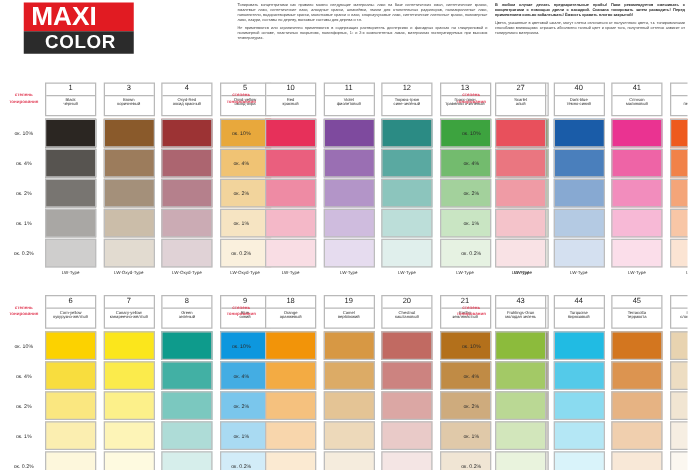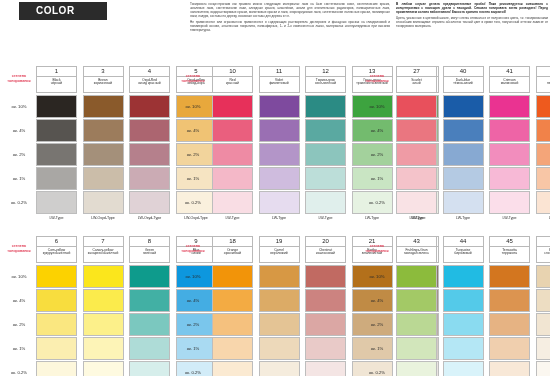--- a/index.html
+++ b/index.html
@@ -17,21 +17,21 @@
   .logo-top{background:#e11b22;height:23px;position:relative;}
   .logo-bot{background:#2b2b2b;height:18px;position:relative;}
   .logo-maxi{
     position:absolute;left:6px;top:0px;
     font-size:21px;font-weight:bold;color:#ffffff;
     letter-spacing:0px;line-height:23px;
     font-family:"Liberation Sans", sans-serif;
   }
   .logo-color{
     position:absolute;left:17px;top:0px;
-    font-size:10px;font-weight:bold;color:#ffffff;
+    font-size:15px;font-weight:bold;color:#ffffff;
     letter-spacing:0.5px;line-height:18px;
     font-family:"Liberation Sans", sans-serif;
   }
 
   
   .para{
     position:absolute;
     font-size:3.1px;
     line-height:3.9px;
     color:#ululu;
@@ -107,20 +107,23 @@
     color:#2b2b2b;
     font-family:"Liberation Sans", sans-serif;
   }
 </style>
 </head>
 <body>
 
 <div class="page">
 
   <div class="logo">
+    <div class="logo-top">
+      <span class="logo-maxi">MAXI</span>
+    </div>
     <div class="logo-bot">
       <span class="logo-color">COLOR</span>
     </div>
   </div>
 
   <div class="para para-mid">
     <p>Тонировать концентратами как правило можно следующие материалы: лаки на базе синтетических смол, синтетические краски, эмалевые лаки, синтетические лаки, алкидные краски, шпаклёвки, эмали для отопительных радиаторов, полиакрилатные лаки, наполнители, водорастворимые краски, молотковые краски и лаки, хлоркаучуковые лаки, синтетические латексные краски, полимерные лаки, лазури, составы по дереву, восковые составы для дерева и т.п.</p>
     <p>Не применяются или ограниченно применяются в содержащих растворитель дисперсиях и фасадных красках на глицериновой и полимерной основе, эластичных покрытиях, полиэфирных, 1- и 2-х компонентных лаках, материалах эксплуатируемых при высоких температурах.</p>
   </div>
 

